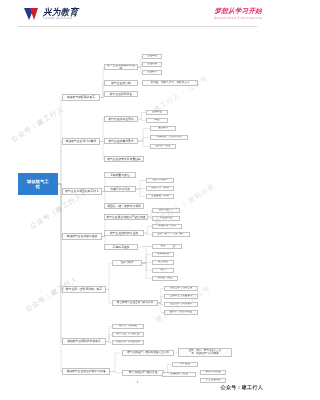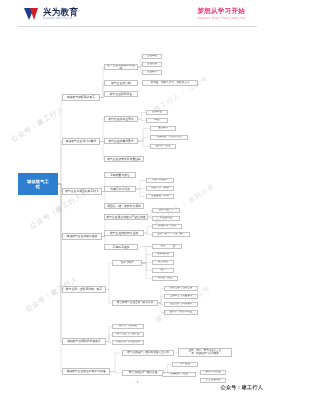--- a/index.html
+++ b/index.html
@@ -5,34 +5,34 @@
   html,body{margin:0;padding:0;}
   body{
     width:275px;height:400px;
     background:#ffffff;
     font-family:"DejaVu Sans","Liberation Sans",sans-serif;
     overflow:hidden;position:relative;
   }
   .page{position:relative;width:275px;height:400px;background:#fff;overflow:hidden;}
 
   
-  .header{position:absolute;left:0;top:0;width:275px;height:27px;}
+  .header{position:absolute;left:0;top:0;width:275px;height:27px;font-style:italic;}
   .hdr-rule{position:absolute;left:18px;top:26px;width:239px;height:1px;background:#d8d8d8;}
   .logo{position:absolute;left:24px;top:8px;display:flex;align-items:center;gap:2px;}
   .logo-mark{width:17px;height:13px;position:relative;}
   .logo-mark .v1{position:absolute;left:0;top:0;width:0;height:0;
     border-left:5px solid transparent;border-right:5px solid transparent;border-top:12px solid #1b3c8c;}
   .logo-mark .v2{position:absolute;left:6px;top:0;width:0;height:0;
     border-left:4px solid transparent;border-right:4px solid transparent;border-top:12px solid #cc2026;}
   .logo-txt{display:flex;flex-direction:column;line-height:1;}
   .logo-cn{font-size:8.5px;font-weight:bold;color:#1b2c57;letter-spacing:.3px;
            transform:scaleY(1.05);transform-origin:left top;}
   .logo-en{font-size:2.4px;color:#8a93ab;letter-spacing:.25px;margin-top:1.4px;}
 
-  .slogan{position:absolute;right:30px;top:8px;text-align:left;line-height:1;}
+  .slogan{position:absolute;right:13px;top:8px;text-align:right;line-height:1;}
   .slogan-cn{font-size:6.6px;font-weight:bold;color:#e8336d;letter-spacing:.2px;}
   .slogan-en{font-size:3px;color:#eb7aa0;letter-spacing:.2px;margin-top:2px;}
 
   
   .map{position:absolute;left:0;top:28px;width:275px;height:346px;}
   .map svg{position:absolute;left:0;top:0;width:275px;height:346px;}
 
   
   .node{
     position:absolute;box-sizing:border-box;

